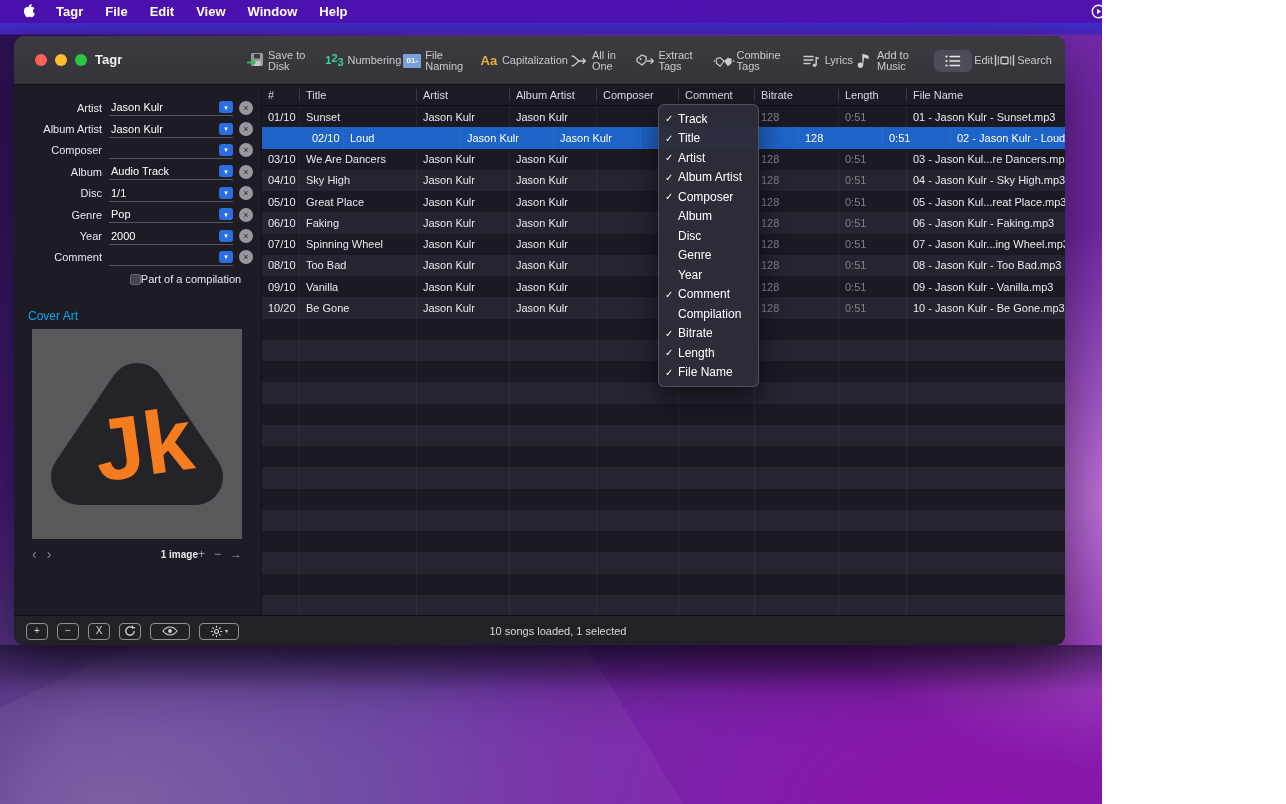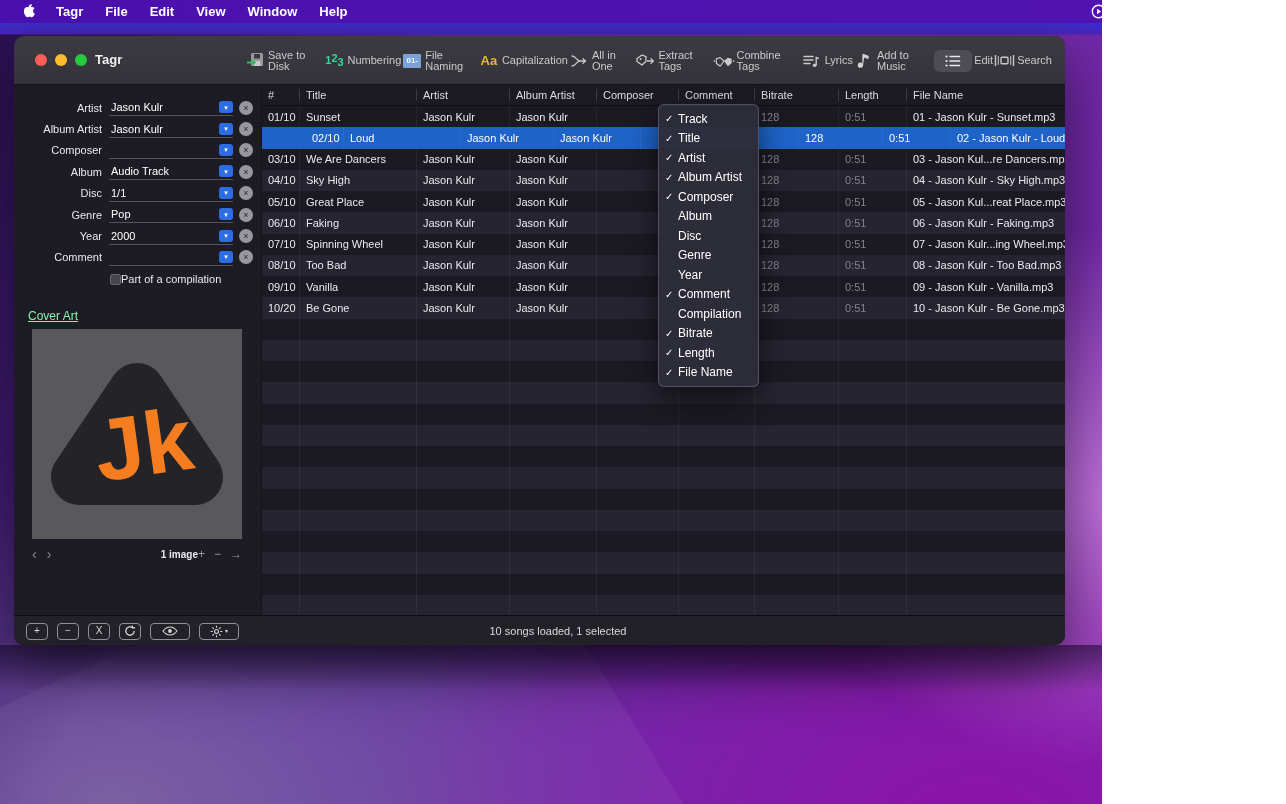--- a/index.html
+++ b/index.html
@@ -48,24 +48,24 @@
   .wbody{display:flex;height:530px;}
   .sidebar{width:248px;box-sizing:border-box;background:#1d1c25;border-right:1px solid #131218;padding-top:12px;position:relative;}
   .frow{display:flex;align-items:center;height:21.4px;padding-right:8px;}
   .frow .flabel{width:88px;text-align:right;color:#e8e8ec;font-size:11px;padding-right:7px;flex:none;}
   .combo{flex:1;position:relative;height:16px;border-bottom:1px solid #55545f;display:flex;align-items:flex-end;}
   .combo .cval{color:#fff;font-size:11px;padding:0 16px 2px 2px;white-space:nowrap;overflow:hidden;}
   .combo .cbtn{position:absolute;right:0;bottom:2px;width:14px;height:12px;background:#2d6de2;border-radius:3px;
      display:flex;align-items:center;justify-content:center;color:#fff;font-size:7px;line-height:7px;}
   .fclear{width:14px;height:14px;margin-left:6px;border-radius:50%;background:#97979d;color:#2a2a2e;
      font-size:9px;line-height:14px;text-align:center;flex:none;}
-  .comp-row{display:flex;align-items:center;margin:5px 0 0 96px;gap:0;}
+  .comp-row{display:flex;align-items:center;margin:5px 0 0 96px;gap:0;justify-content:center;}
   .checkbox{width:11px;height:11px;border-radius:2.5px;background:#46454e;border:1px solid #6a6a74;box-sizing:border-box;}
   .comp-label{color:#e8e8ec;font-size:11px;}
-  .ca-label{margin:24px 0 0 14px;color:#86efac;font-size:12px;text-decoration:underline;}
+  .ca-label{margin:24px 0 0 14px;color:#0ea5e9;font-size:12px;}
   .ca-box{margin:6px 0 0 18px;width:210px;height:210px;background:#59585b;}
   .ca-controls{margin:7px 0 0 18px;width:210px;display:flex;align-items:center;color:#9a9aa2;}
   .ca-nav{font-size:14px;display:flex;gap:10px;color:#8a8a92;}
   .ca-count{flex:1;text-align:right;color:#e8e8ec;font-size:10px;font-weight:bold;}
   .ca-acts{display:flex;gap:9px;align-items:center;font-size:12px;color:#9a9aa2;}
 
   
   .table-wrap{flex:1;display:flex;flex-direction:column;background:#1b1a23;overflow:hidden;}
   .thead{display:grid;grid-template-columns:var(--cols);height:20px;align-items:center;background:#1c1b24;
      border-bottom:1px solid #0e0d13;color:#dadade;font-size:11px;flex:none;}

